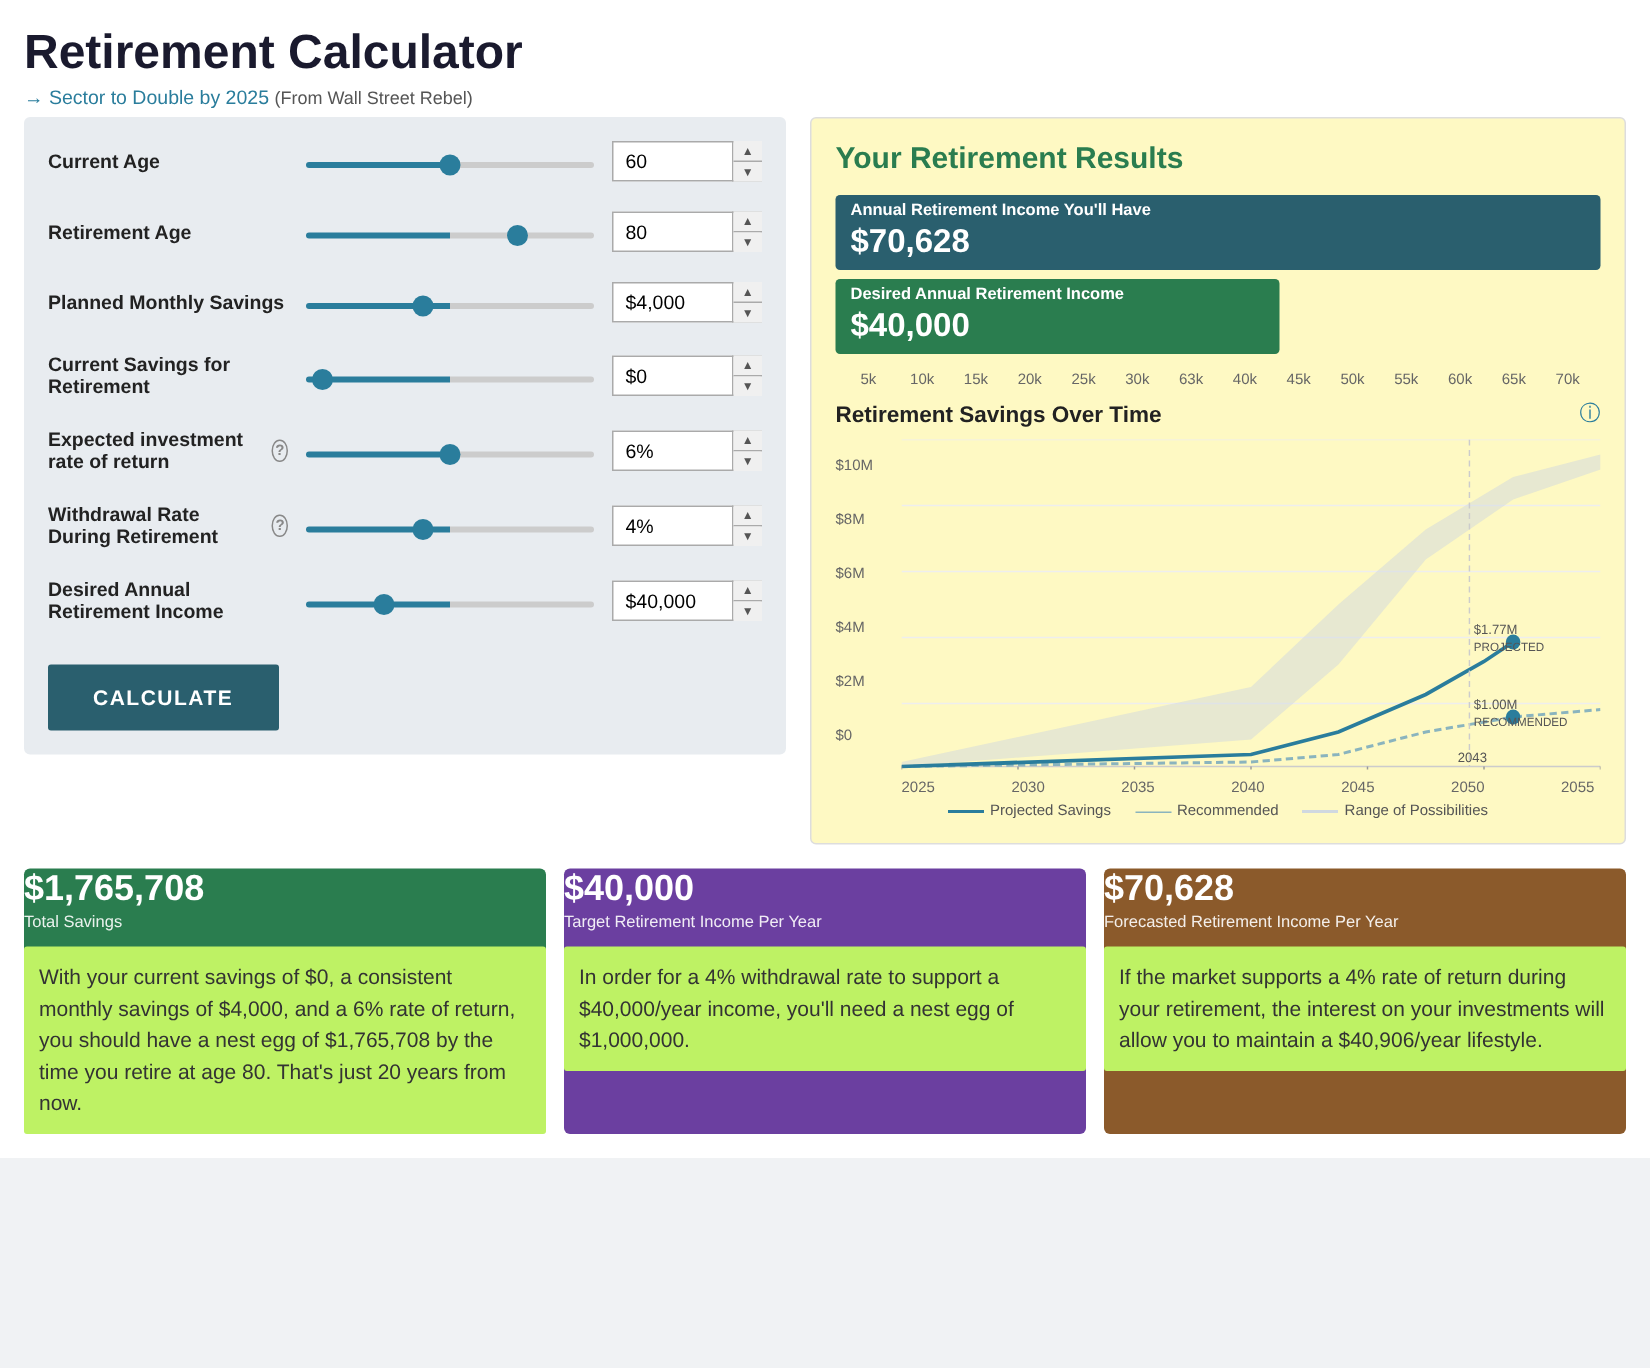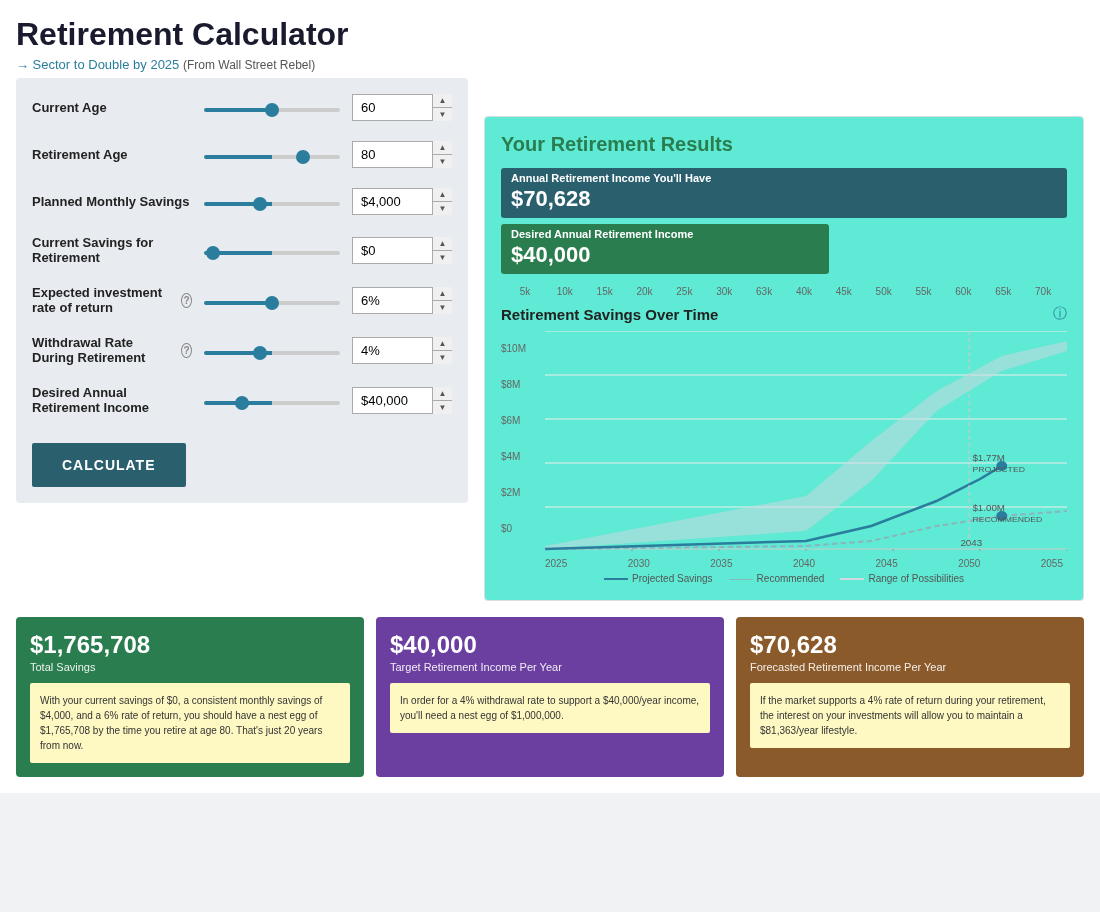--- a/index.html
+++ b/index.html
@@ -4,22 +4,22 @@
   <style>
     * { box-sizing: border-box; margin: 0; padding: 0; }
     body { font-family: Arial, sans-serif; background: #f0f2f4; color: #333; font-size: 13px; }
     .page-container { max-width: 1100px; margin: 0 auto; padding: 16px; background: #fff; }
     h1 { font-size: 32px; font-weight: bold; color: #1a1a2e; margin-bottom: 4px; }
     .promo-link { color: #2a7d9c; text-decoration: none; font-size: 13px; }
     .promo-source { color: #555; font-size: 12px; }
     .description { font-size: 13px; color: #444; margin: 8px 0 16px; line-height: 1.5; }
     .description a { color: #2a7d9c; }
     .main-layout { display: flex; gap: 16px; align-items: flex-start; }
-    .left-panel { background: #e8ecf0; padding: 16px; border-radius: 4px; width: 452px; flex-shrink: 0; }
-    .right-panel { flex: 1; background: #5eead4; border: 1px solid #ddd; border-radius: 4px; padding: 16px; margin-top: 38px; }
+    .left-panel { background: #e8ecf0; padding: 16px; border-radius: 4px; width: 508px; flex-shrink: 0; }
+    .right-panel { flex: 1; background: #fef9c3; border: 1px solid #ddd; border-radius: 4px; padding: 16px; }
     .input-row { display: flex; align-items: center; margin-bottom: 20px; }
     .input-label { width: 160px; font-size: 13px; font-weight: 600; color: #222; flex-shrink: 0; display: flex; align-items: center; gap: 4px; }
     .slider-container { flex: 1; margin: 0 12px; }
     input[type="range"] {
       -webkit-appearance: none;
       width: 100%;
       height: 4px;
       background: linear-gradient(to right, #2a7d9c 0%, #2a7d9c 50%, #ccc 50%, #ccc 100%);
       border-radius: 2px;
       outline: none;
@@ -56,27 +56,27 @@
     .x-axis span { flex: 1; text-align: center; }
     .chart-title-row { display: flex; align-items: center; justify-content: space-between; margin-bottom: 8px; }
     .chart-title { font-size: 15px; font-weight: bold; color: #222; }
     .x-labels-chart { display: flex; justify-content: space-between; font-size: 10px; color: #666; margin-left: 40px; padding: 0 4px; margin-bottom: 4px; }
     
     .legend { display: flex; gap: 16px; font-size: 10px; color: #555; justify-content: center; margin-top: 4px; }
     .legend-item { display: flex; align-items: center; gap: 4px; }
     .legend-line { width: 24px; height: 2px; }
     
     .bottom-cards { display: flex; gap: 12px; margin-top: 16px; }
-    .card { flex: 1; border-radius: 4px; padding: 14px; }
+    .card { flex: 1; border-radius: 4px; }
     .card-green { background: #2a7d4f; color: #fff; }
     .card-purple { background: #6b3fa0; color: #fff; }
     .card-brown { background: #8b5a2b; color: #fff; }
     .card-amount { font-size: 24px; font-weight: bold; margin-bottom: 2px; }
     .card-subtitle { font-size: 11px; opacity: 0.9; margin-bottom: 10px; }
-    .card-desc { font-size: 10px; line-height: 1.5; color: #333; background: #fef9c3; padding: 10px; border-radius: 2px; }
+    .card-desc { font-size: 14px; line-height: 1.5; color: #333; background: #bef264; padding: 10px; border-radius: 2px; }
     .card-green .card-desc { color: #333; }
   </style>
 </head>
 <body>
 
 <div class="page-container">
 
   <h1>Retirement Calculator</h1>
   <div style="margin-bottom:6px;">
     <a class="promo-link" href="#">→ Sector to Double by 2025</a>
@@ -323,16 +323,16 @@
       <div class="card-desc">With your current savings of $0, a consistent monthly savings of $4,000, and a 6% rate of return, you should have a nest egg of $1,765,708 by the time you retire at age 80. That's just 20 years from now.</div>
     </div>
     <div class="card card-purple">
       <div class="card-amount">$40,000</div>
       <div class="card-subtitle">Target Retirement Income Per Year</div>
       <div class="card-desc">In order for a 4% withdrawal rate to support a $40,000/year income, you'll need a nest egg of $1,000,000.</div>
     </div>
     <div class="card card-brown">
       <div class="card-amount">$70,628</div>
       <div class="card-subtitle">Forecasted Retirement Income Per Year</div>
-      <div class="card-desc">If the market supports a 4% rate of return during your retirement, the interest on your investments will allow you to maintain a $81,363/year lifestyle.</div>
+      <div class="card-desc">If the market supports a 4% rate of return during your retirement, the interest on your investments will allow you to maintain a $40,906/year lifestyle.</div>
     </div>
   </div>
 </div>
 
 </body></html>

